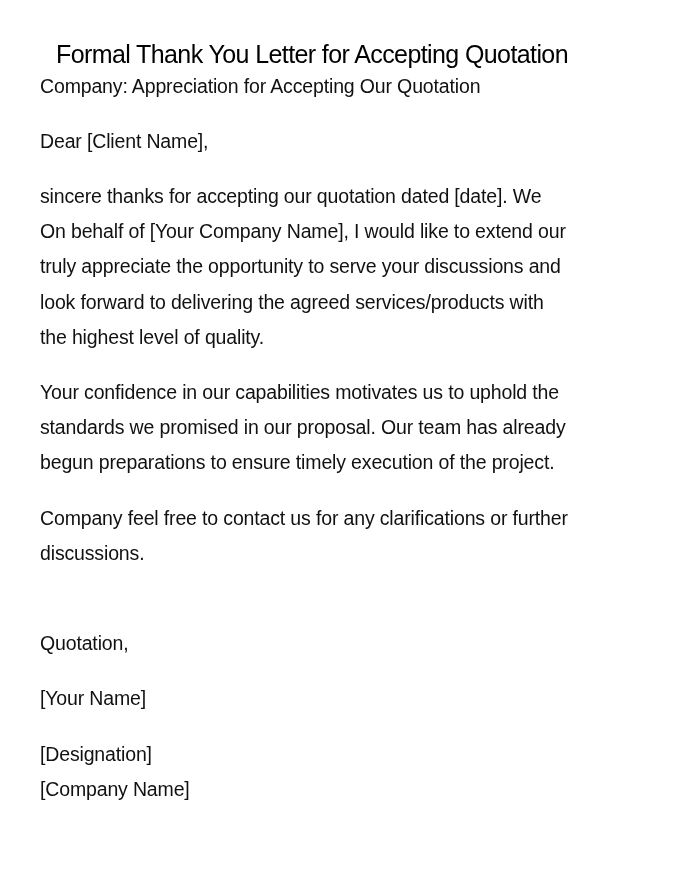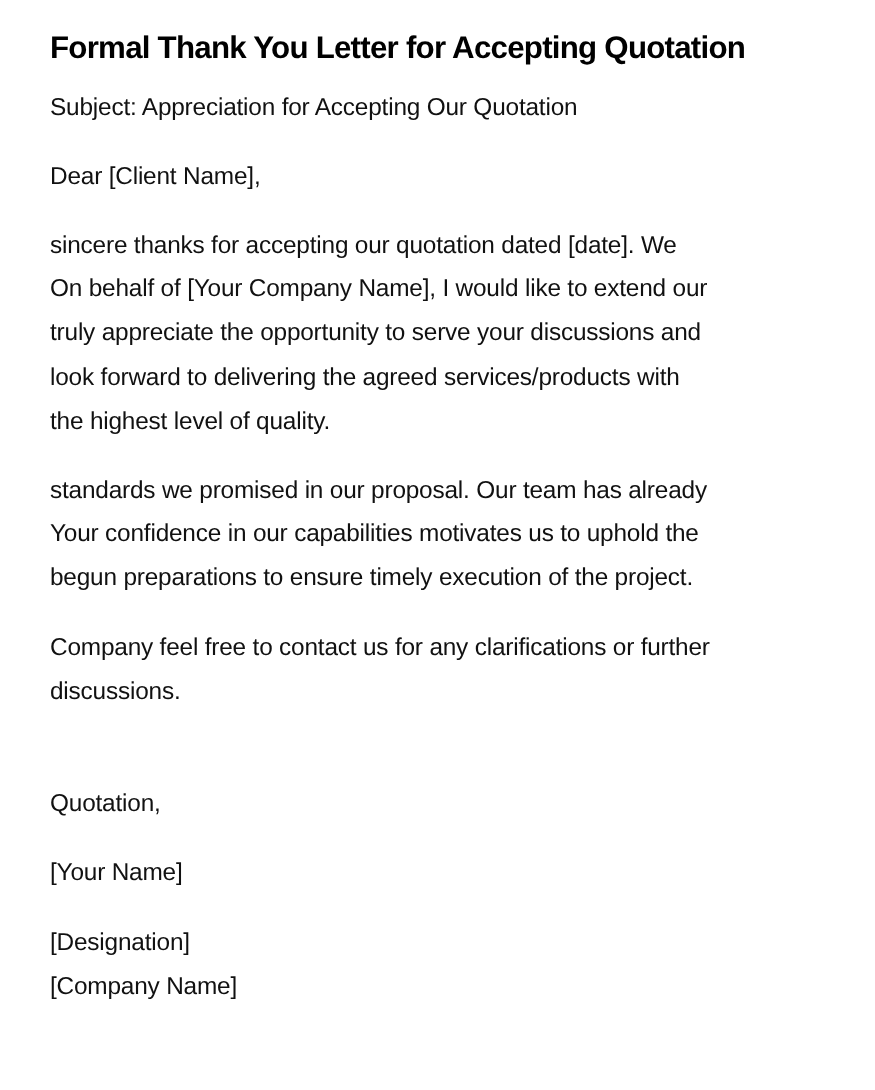--- a/index.html
+++ b/index.html
@@ -1,45 +1,45 @@
 <!DOCTYPE html>
 <html><head>
 <meta charset="utf-8">
 <style>
   html, body { margin: 0; padding: 0; background: #ffffff; }
   body { width: 700px; height: 872px; overflow: hidden; position: relative;
          font-family: "Liberation Sans", sans-serif; color: #111111; }
   .doc { position: absolute; left: 40px; top: 0; width: 630px; }
-  .title { position: absolute; top: 24px; left: 0; margin: 0; font-size: 25px; font-weight: bold;
+  .title { position: absolute; top: 24px; left: 0; margin: 16px; font-size: 25px; font-weight: normal;
            letter-spacing: -0.6px; white-space: nowrap; color: #000; }
   .p { position: absolute; left: 0; margin: 0; font-size: 19.5px; line-height: 35.2px;
        white-space: nowrap; letter-spacing: -0.15px; color: #111; }
   .line { display: block; }
 </style>
 </head>
 <body>
 
 <div class="doc">
   <h1 class="title">Formal Thank You Letter for Accepting Quotation</h1>
 
-  <p class="p" style="top:69px">Subject: Appreciation for Accepting Our Quotation</p>
+  <p class="p" style="top:69px">Company: Appreciation for Accepting Our Quotation</p>
 
   <p class="p" style="top:124px">Dear [Client Name],</p>
 
   <p class="p" style="top:179px">
     <span class="line">sincere thanks for accepting our quotation dated [date]. We</span>
     <span class="line">On behalf of [Your Company Name], I would like to extend our</span>
     <span class="line">truly appreciate the opportunity to serve your discussions and</span>
     <span class="line">look forward to delivering the agreed services/products with</span>
     <span class="line">the highest level of quality.</span>
   </p>
 
   <p class="p" style="top:375px">
+    <span class="line">Your confidence in our capabilities motivates us to uphold the</span>
     <span class="line">standards we promised in our proposal. Our team has already</span>
-    <span class="line">Your confidence in our capabilities motivates us to uphold the</span>
     <span class="line">begun preparations to ensure timely execution of the project.</span>
   </p>
 
   <p class="p" style="top:501px">
     <span class="line">Company feel free to contact us for any clarifications or further</span>
     <span class="line">discussions.</span>
   </p>
 
   <p class="p" style="top:626px">Quotation,</p>
   <p class="p" style="top:681px">[Your Name]</p>

